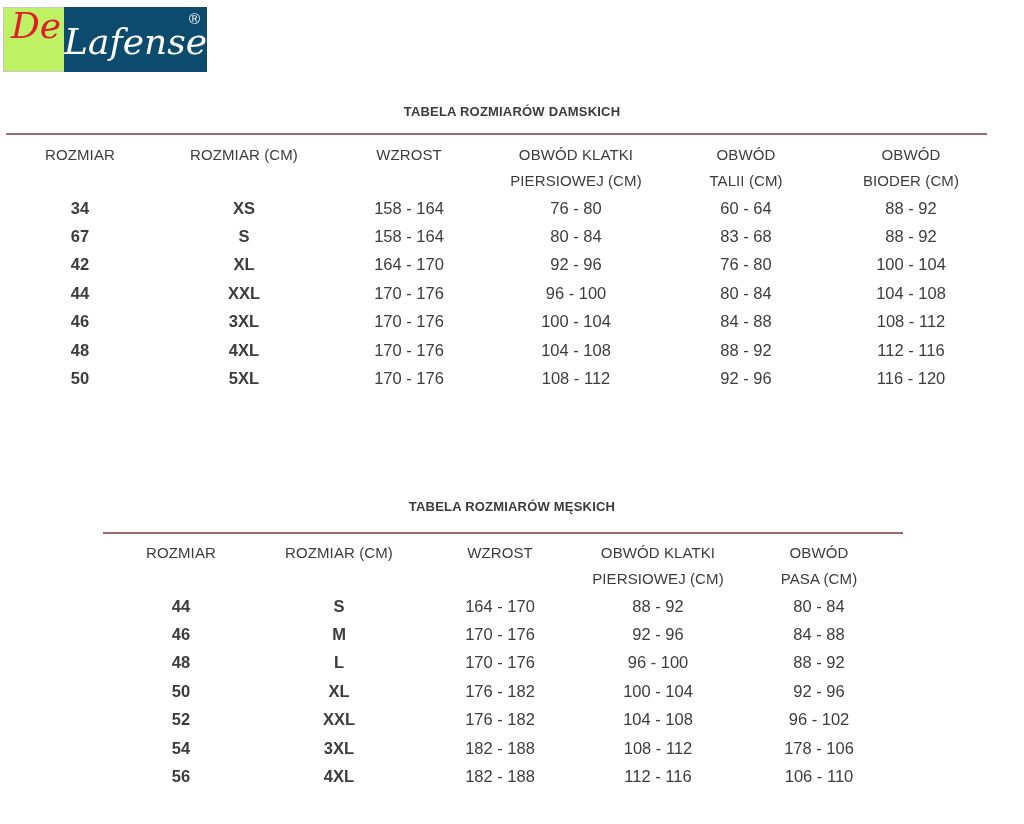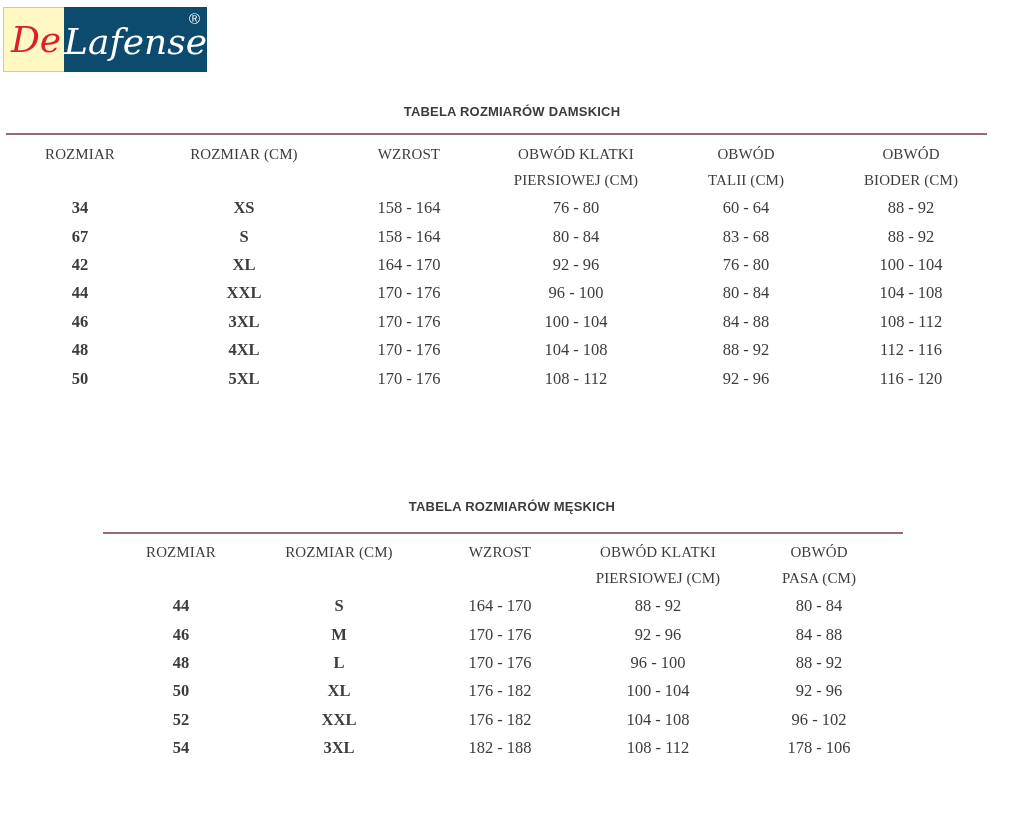--- a/index.html
+++ b/index.html
@@ -1,41 +1,41 @@
 <!DOCTYPE html>
 <html><head>
 <meta charset="utf-8">
 <style>
   * { margin:0; padding:0; box-sizing:border-box; }
   html,body { width:1024px; height:824px; background:#ffffff; font-family:"Liberation Sans", sans-serif; }
   body { position:relative; overflow:hidden; color:#3c3c3c; }
 
   
   .logo { position:absolute; left:3px; top:7px; width:204px; height:65px; display:flex; }
-  .logo-white { width:66px; height:100%; background:#fef9c3; border:1px solid #c8c8c8; border-right:none;
-                display:flex; align-items:center; justify-content:center; overflow:visible; }
+  .logo-white { width:66px; height:100%; background:#bef264; border:1px solid #c8c8c8; border-right:none;
+                display:flex; align-items:flex-start; justify-content:center; overflow:visible; }
   .logo-red { flex:1; height:100%; background:#0c4a6e; position:relative;
               display:flex; align-items:center; justify-content:center; }
   .script { font-family:"DejaVu Serif", serif; font-style:italic; font-size:36px; line-height:1; }
   .logo-white .script { color:#dd2028; position:relative; left:2px; }
   .logo-red  .script { color:#ffffff; position:relative; top:2px; }
   .reg { position:absolute; top:4px; right:7px; color:#ffffff; font-size:15px;
          font-family:"Liberation Sans", sans-serif; font-style:normal; line-height:1; }
 
   
   .section-title { position:absolute; left:0; width:1024px; text-align:center;
                    font-size:13px; font-weight:700; line-height:26px; color:#3b3b3b; letter-spacing:0.2px; }
   #women-title { top:99px; }
   #men-title   { top:494px; }
   .rule { position:absolute; height:2px; background:#9a6a70; }
   #women-rule { left:6px;  top:133px; width:981px; }
   #men-rule   { left:103px; top:532px; width:800px; }
 
   
-  table { border-collapse:collapse; table-layout:fixed; position:absolute;font-family:Liberation Serif, serif; }
+  table { border-collapse:collapse; table-layout:fixed; position:absolute; }
   #women-table { left:8px;  top:142px; width:992px; }
   #men-table   { left:103px; top:540px; width:800px; }
   th { font-weight:400; font-size:15px; line-height:25.5px; height:52px; vertical-align:top;
        text-align:center; color:#3c3c3c; padding:0; letter-spacing:0.1px; }
   td { font-size:16.5px; height:28.4px; text-align:center; color:#3c3c3c; padding:0; }
   td.b { font-weight:700; }
 </style>
 </head>
 <body>
 
@@ -185,14 +185,21 @@
         <td>104 - 108</td>
         <td>96 - 102</td>
       </tr>
       <tr>
         <td class="b">54</td>
         <td class="b">3XL</td>
         <td>182 - 188</td>
         <td>108 - 112</td>
         <td>178 - 106</td>
       </tr>
+      <tr>
+        <td class="b">56</td>
+        <td class="b">4XL</td>
+        <td>182 - 188</td>
+        <td>112 - 116</td>
+        <td>106 - 110</td>
+      </tr>
     </tbody>
 </table>
 
 </body></html>

